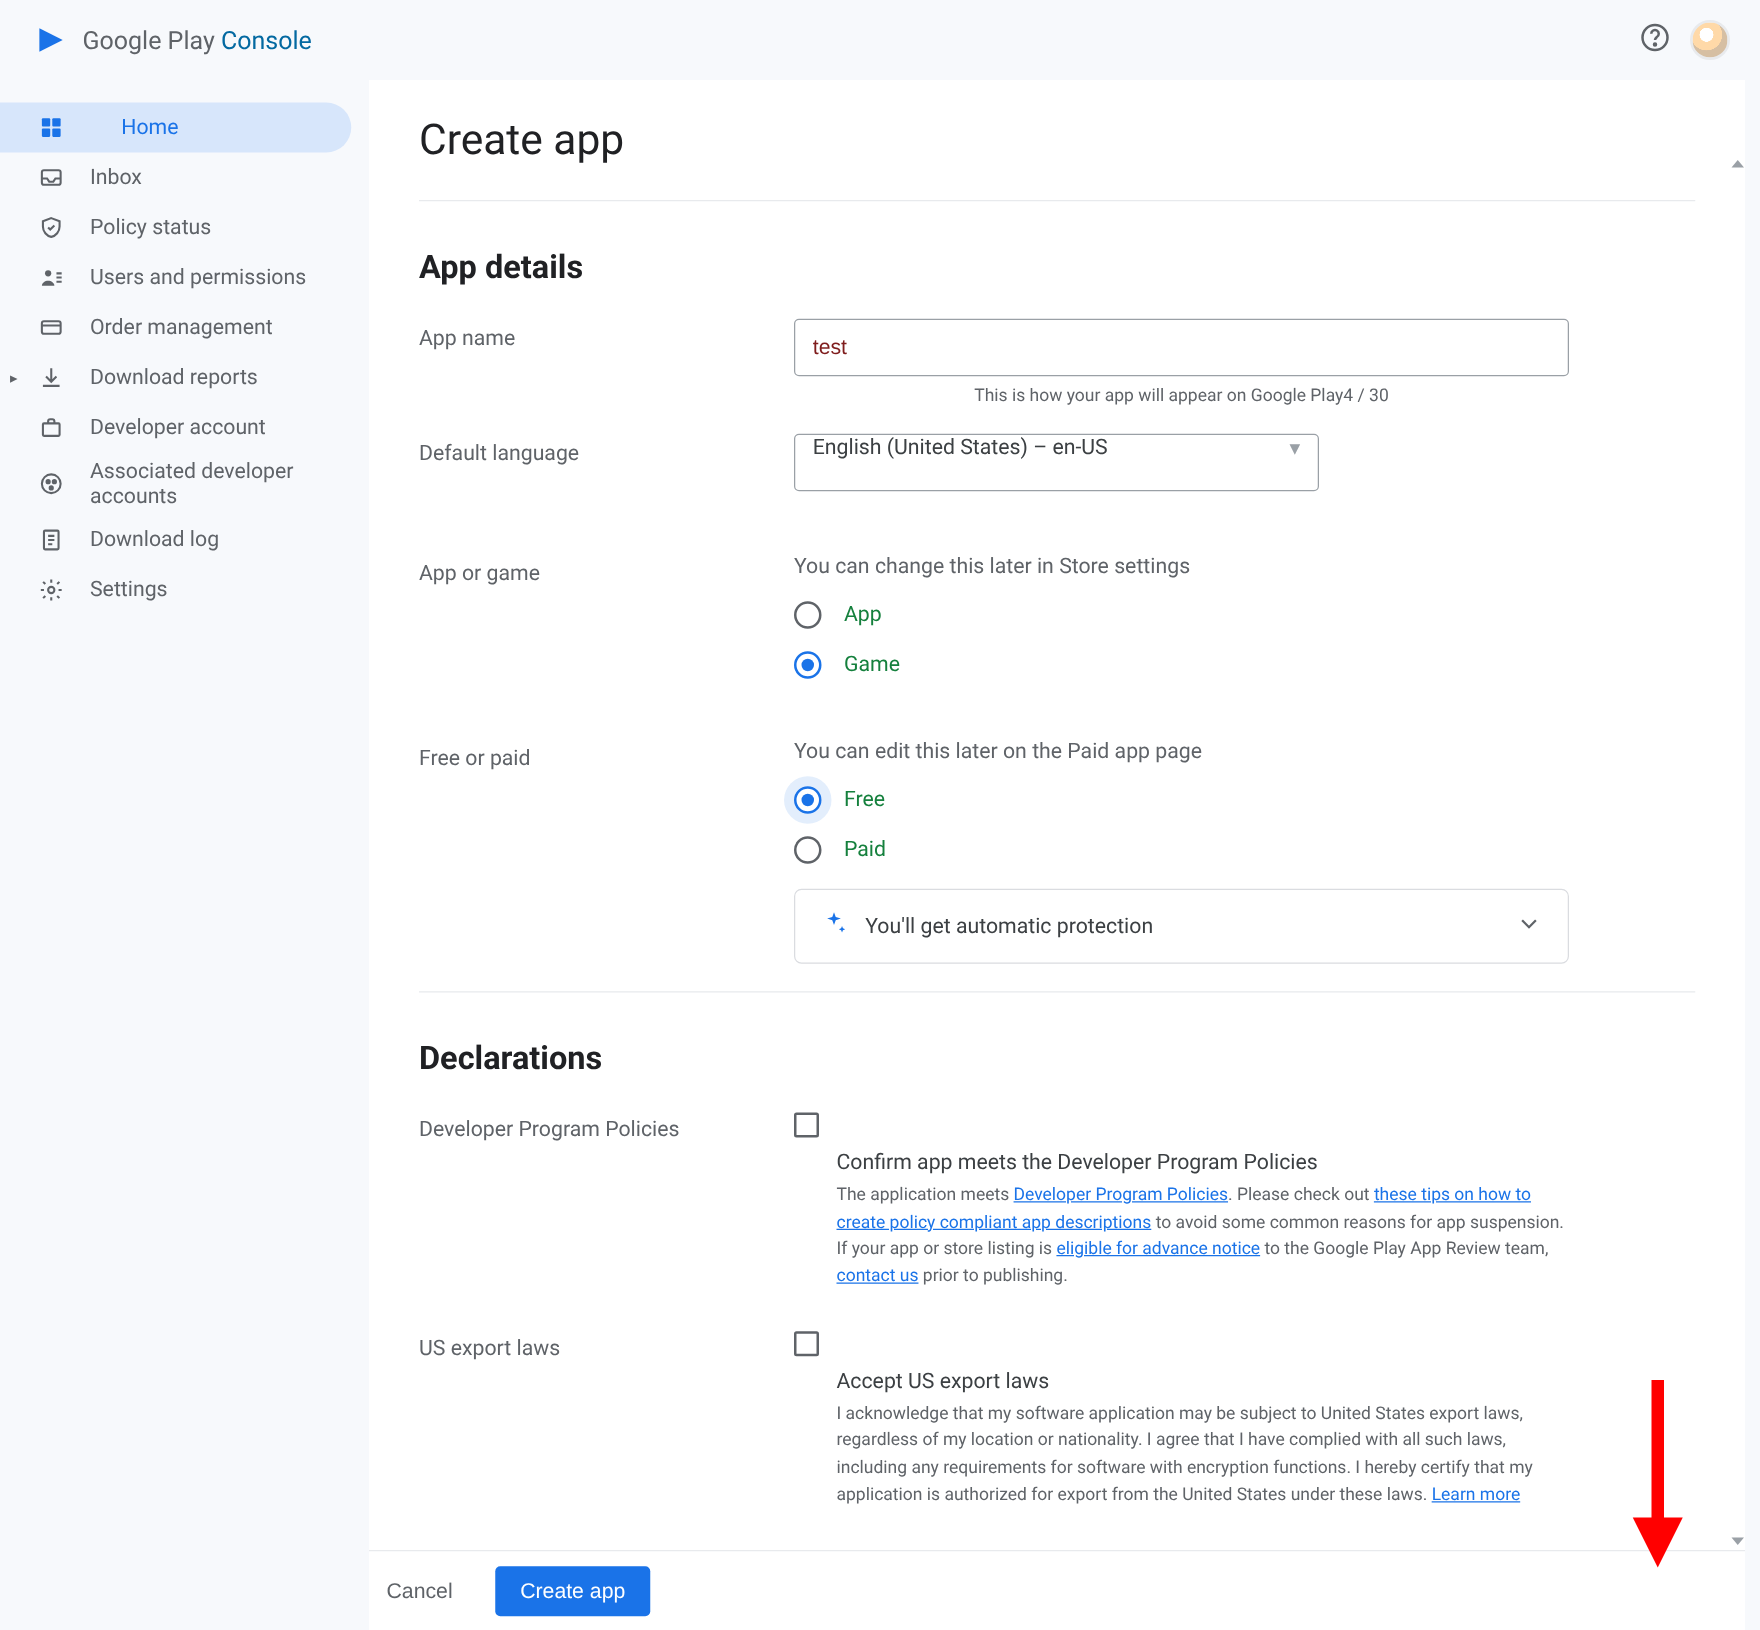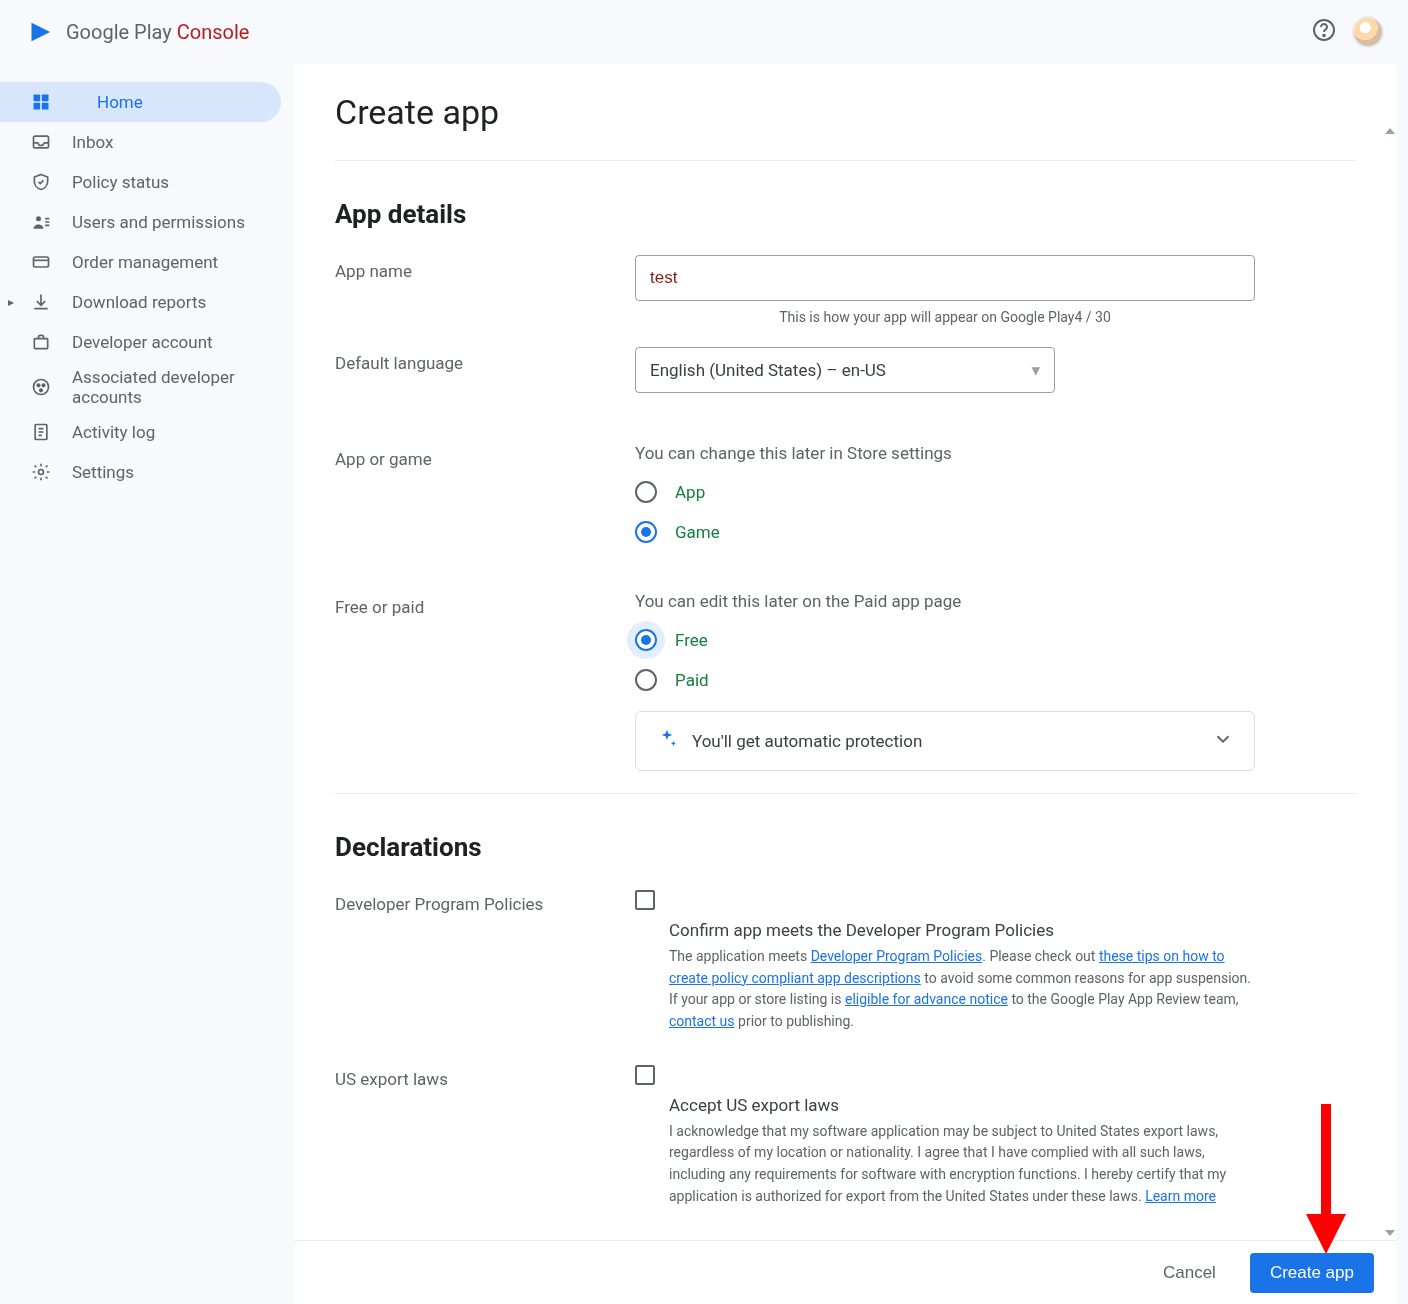--- a/index.html
+++ b/index.html
@@ -16,21 +16,21 @@
   height: 64px;
   display: flex;
   align-items: center;
   justify-content: space-between;
   padding: 0 24px 0 28px;
   background: #f7f9fc;
 }
 .brand { display: flex; align-items: center; gap: 10px; }
 .brand svg { width: 28px; height: 28px; }
 .brand-text { font-size: 20px; color: #5f6368; }
-.brand-text .accent { color: #b91c1c; }
+.brand-text .accent { color: #0369a1; }
 .top-icons { display: flex; align-items: center; gap: 16px; }
 .help-icon { color: #5f6368; cursor: pointer; }
 .avatar {
   width: 32px; height: 32px; border-radius: 50%;
   background: radial-gradient(circle at 40% 35%, #fff 22%, #ffd9a8 23% 50%, #d6bfa3 51%);
   border: 2px solid #e8eaed;
 }
 .container { display: flex; height: calc(1304px - 64px); }
 .sidebar {
   width: 295px;
@@ -82,21 +82,20 @@
   outline: none;
 }
 .helper-row { display: flex; justify-content: center; margin-top: 8px; font-size: 14px; color: #5f6368; }
 .select {
   width: 420px;
   height: 46px;
   border: 1px solid #9aa0a6;
   border-radius: 4px;
   padding: 0 14px;
   display: flex;
-  align-items: center;
   justify-content: space-between;
   font-size: 17px;
   color: #3c4043;
   cursor: pointer;
   gap: 44px;
 }
 .select .arrow { color: #9aa0a6; }
 .hint { font-size: 17px; color: #5f6368; margin-bottom: 18px; }
 .radio-row { display: flex; align-items: center; gap: 18px; margin-bottom: 18px; cursor: pointer; }
 .radio {
@@ -134,21 +133,20 @@
 .check-desc { font-size: 14px; color: #5f6368; line-height: 1.55; }
 .check-desc a { color: #1a73e8; text-decoration: underline; cursor: pointer; }
 .footer {
   position: absolute;
   left: 0; right: 0; bottom: 0;
   height: 64px;
   border-top: 1px solid #e8eaed;
   background: #fff;
   display: flex;
   align-items: center;
-  justify-content: flex-end;
   gap: 20px;
   padding-right: 22px;
 }
 .btn-text { color: #5f6368; font-size: 17px; background: none; border: none; cursor: pointer; padding: 8px 14px; }
 .btn-primary {
   background: #1a73e8; color: #fff; border: none; border-radius: 4px;
   padding: 10px 20px; font-size: 17px; cursor: pointer;
 }
 .scroll-thumb-top { position: absolute; right: 1px; top: 64px; width: 0; height: 0; border-left: 5px solid transparent; border-right: 5px solid transparent; border-bottom: 6px solid #9aa0a6; }
 .scroll-thumb-bot { position: absolute; right: 1px; bottom: 68px; width: 0; height: 0; border-left: 5px solid transparent; border-right: 5px solid transparent; border-top: 6px solid #9aa0a6; }
@@ -262,21 +260,21 @@
         </span>
       <span style="max-width:170px">Associated developer accounts</span>
     </div>
     <div class="nav-item">
       <span class="nav-icon">
           <svg width="20" height="20" viewBox="0 0 24 24" fill="none" stroke="currentColor" stroke-width="2">
             <rect x="5" y="3" width="14" height="18" rx="1"></rect>
             <path d="M9 8h6M9 12h6M9 16h4"></path>
           </svg>
         </span>
-      <span>Activity log</span>
+      <span>Download log</span>
     </div>
     <div class="nav-item">
       <span class="nav-icon">
           <svg width="20" height="20" viewBox="0 0 24 24" fill="none" stroke="currentColor" stroke-width="2">
             <circle cx="12" cy="12" r="3"></circle>
             <path d="M12 2v3M12 19v3M4.2 4.2l2.1 2.1M17.7 17.7l2.1 2.1M2 12h3M19 12h3M4.2 19.8l2.1-2.1M17.7 6.3l2.1-2.1"></path>
           </svg>
         </span>
       <span>Settings</span>
     </div>

